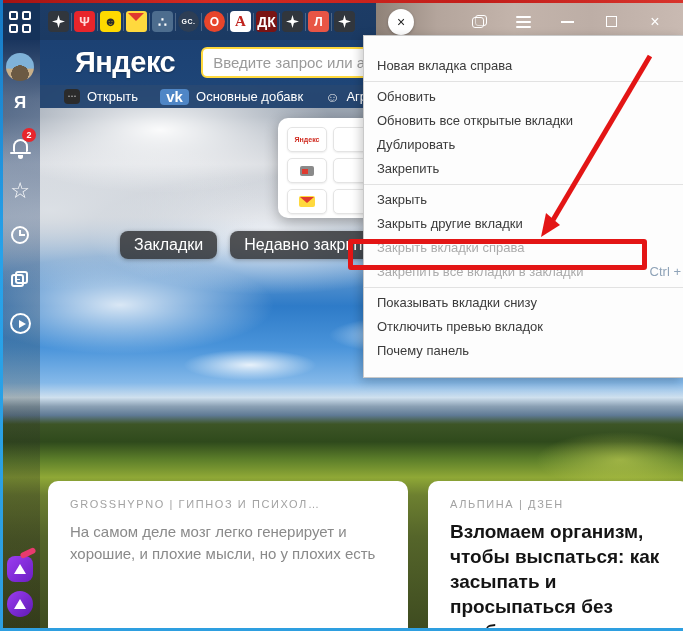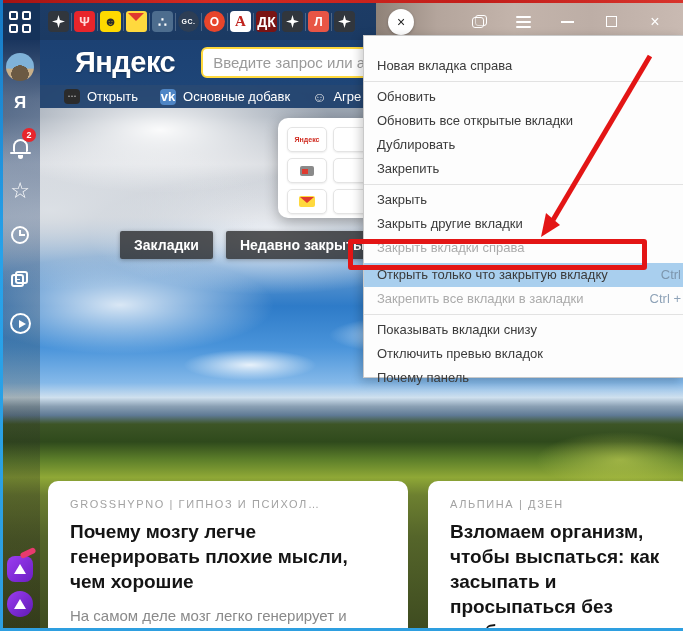--- a/index.html
+++ b/index.html
@@ -86,22 +86,22 @@
             font-family: "Liberation Sans", sans-serif; }
   .search::placeholder { color: #9a9a9a; }
 
   
   .bmbar { position: absolute; left: 40px; top: 85px; width: 643px; height: 23px;
            background: rgba(27,62,107,.92); z-index: 5; display: flex; align-items: center;
            color: #fff; font-size: 13px; gap: 8px; padding-left: 24px; }
   .bm { display: flex; align-items: center; gap: 7px; margin-right: 14px; white-space: nowrap; }
   .ic-dialog { width: 16px; height: 15px; border-radius: 4px; background: #2b2b2b; color: #fff;
                display: flex; align-items: center; justify-content: center; font-size: 9px; line-height: 1; }
-  .ic-vk { width: 16px; height: 16px; border-radius: 4px; background: #4f86c6; color: #fff;
-           display: flex; align-items: center; justify-content: center; font-size: 13px; font-weight: bold; }
+  .ic-vk { width: 29px; height: 16px; border-radius: 4px; background: #4f86c6; color: #fff;
+           display: flex; align-items: center; justify-content: center; font-size: 15px; font-weight: bold; }
   .ic-mask { color: #efefef; font-size: 14px; line-height: 1; }
 
   
   .sidebar { position: absolute; left: 0; top: 40px; width: 40px; height: 591px; z-index: 8;
     background: linear-gradient(180deg, rgba(16,45,88,.92) 0%, rgba(25,55,100,.55) 10%,
                 rgba(35,65,110,.32) 30%, rgba(50,55,45,.28) 60%, rgba(35,35,18,.4) 100%);
     display: flex; flex-direction: column; align-items: center; }
   .avatar { width: 28px; height: 28px; border-radius: 50%; margin-top: 13px; flex: none;
             background: radial-gradient(circle at 50% 75%, #6b5a43 0 34%, transparent 35%),
                         linear-gradient(180deg,#7fb2d8 0 55%, #c9b089 56% 100%); }
@@ -148,23 +148,23 @@
           display: flex; align-items: center; justify-content: center; overflow: hidden; }
   .tile-ya { color: #d02b20; font-size: 7px; font-weight: bold; }
   .tile-browser { width: 14px; height: 10px; background: #8a8a8a; border-radius: 2px; position: relative; }
   .tile-browser::after { content:""; position: absolute; left: 1.5px; top: 3px; width: 6px; height: 5.5px; background: #e03a2f; }
   .tile-mail { width: 16px; height: 11px; background: #ffd93e; border-radius: 2px; position: relative; }
   .tile-mail::before { content:""; position: absolute; left: 1px; top: 1px; border-left: 7px solid transparent;
                        border-right: 7px solid transparent; border-top: 6px solid #e03a2f; }
 
   
   .obtns { position: absolute; left: 120px; top: 231px; z-index: 12; display: flex; gap: 13px; }
-  .obtn { height: 28px; border-radius: 2px; background: rgba(38,38,40,.78); color: #fff; font-size: 14px;
+  .obtn { height: 28px; border-radius: 8px; background: rgba(38,38,40,.78); color: #fff; font-size: 16px;
           display: flex; align-items: center; padding: 0 14px; white-space: nowrap;
-          box-shadow: 0 1px 4px rgba(0,0,0,.3); font-weight: bold; }
+          box-shadow: 0 1px 4px rgba(0,0,0,.3); }
   .obtn-stub { width: 18px; padding: 0; justify-content: flex-start; overflow: hidden; }
 
   
   .card { position: absolute; top: 481px; height: 150px; background: #fff; border-radius: 10px 10px 0 0;
           z-index: 10; padding: 17px 22px 12px 22px; overflow: hidden; }
   .card1 { left: 48px; width: 360px; }
   .card2 { left: 428px; width: 262px; }
   .card-src { font-size: 11px; letter-spacing: 1.6px; color: #a2a2a2; white-space: nowrap; overflow: hidden; }
   .card-title { margin-top: 9px; font-size: 19px; font-weight: bold; color: #141414; line-height: 1.32; }
   .card-body { margin-top: 11px; font-size: 15px; color: #8a8a8a; line-height: 1.45; white-space: normal; }
@@ -327,44 +327,39 @@
   </div>
 
   <div class="obtns">
     <div class="obtn">Закладки</div>
     <div class="obtn">Недавно закрытые</div>
     <div class="obtn obtn-stub"></div>
   </div>
 
   <div class="card card1">
     <div class="card-src">GROSSHYPNO | ГИПНОЗ И ПСИХОЛ…</div>
-    <div class="card-title">Почему мозгу легче генерировать плохие мысли, чем хорошие</div>
     <div class="card-body">На самом деле мозг легко генерирует и хорошие, и плохие мысли, но у плохих есть</div>
   </div>
   <div class="card card2">
     <div class="card-src">АЛЬПИНА | ДЗЕН</div>
     <div class="card-title">Взломаем организм, чтобы выспаться: как засыпать и просыпаться без проблем</div>
 
   </div>
 
   <div class="menu">
     <div class="mi">Новая вкладка справа</div>
     <div class="sep"></div>
     <div class="mi">Обновить</div>
     <div class="mi">Обновить все открытые вкладки</div>
     <div class="mi">Дублировать</div>
     <div class="mi">Закрепить</div>
     <div class="sep"></div>
     <div class="mi">Закрыть</div>
     <div class="mi">Закрыть другие вкладки</div>
     <div class="mi dis">Закрыть вкладки справа</div>
-    <div class="mi hl">
-      <span>Открыть только что закрытую вкладку</span>
-      <span class="sc">Ctrl</span>
-    </div>
     <div class="mi dis">
       <span>Закрепить все вкладки в закладки</span>
       <span class="sc">Ctrl +</span>
     </div>
     <div class="sep"></div>
     <div class="mi">Показывать вкладки снизу</div>
     <div class="mi">Отключить превью вкладок</div>
     <div class="mi">Почему панель</div>
   </div>
 

